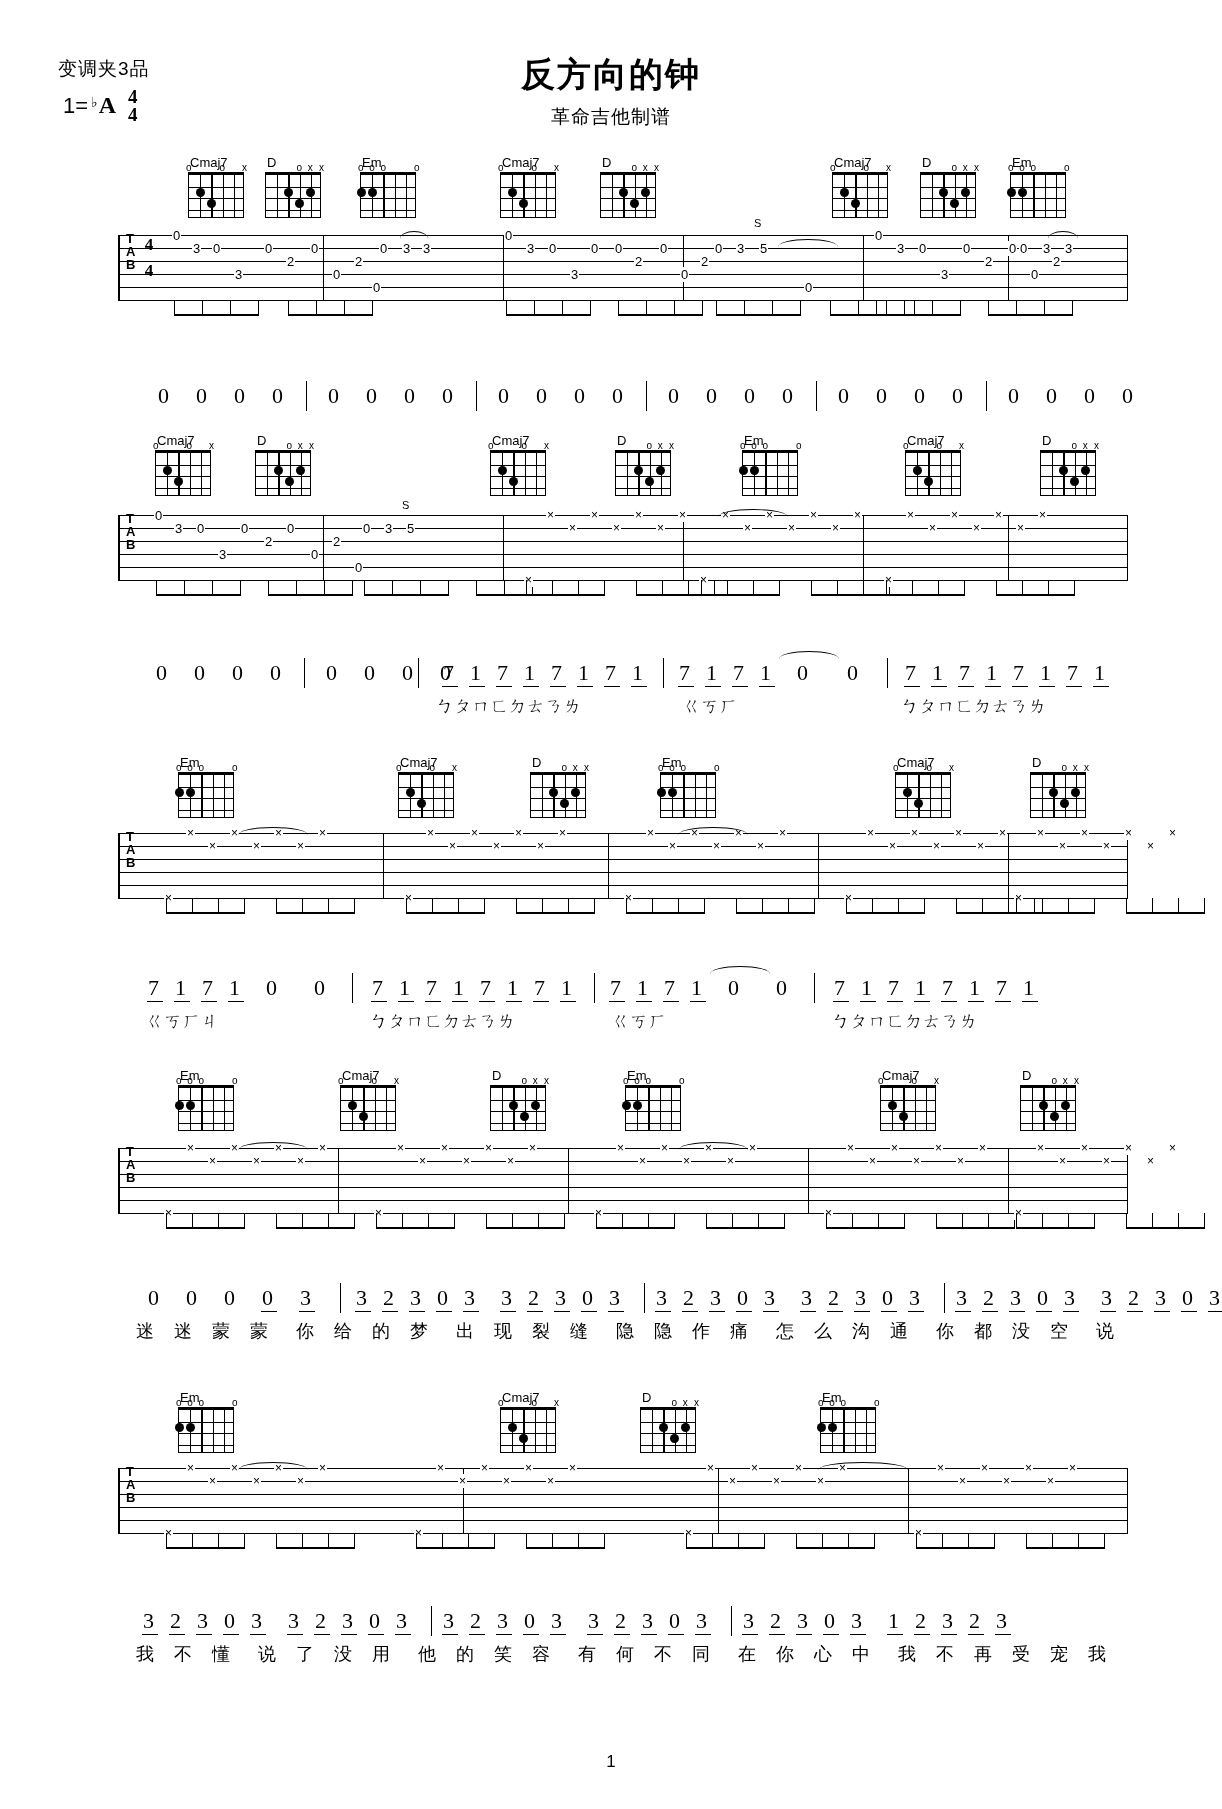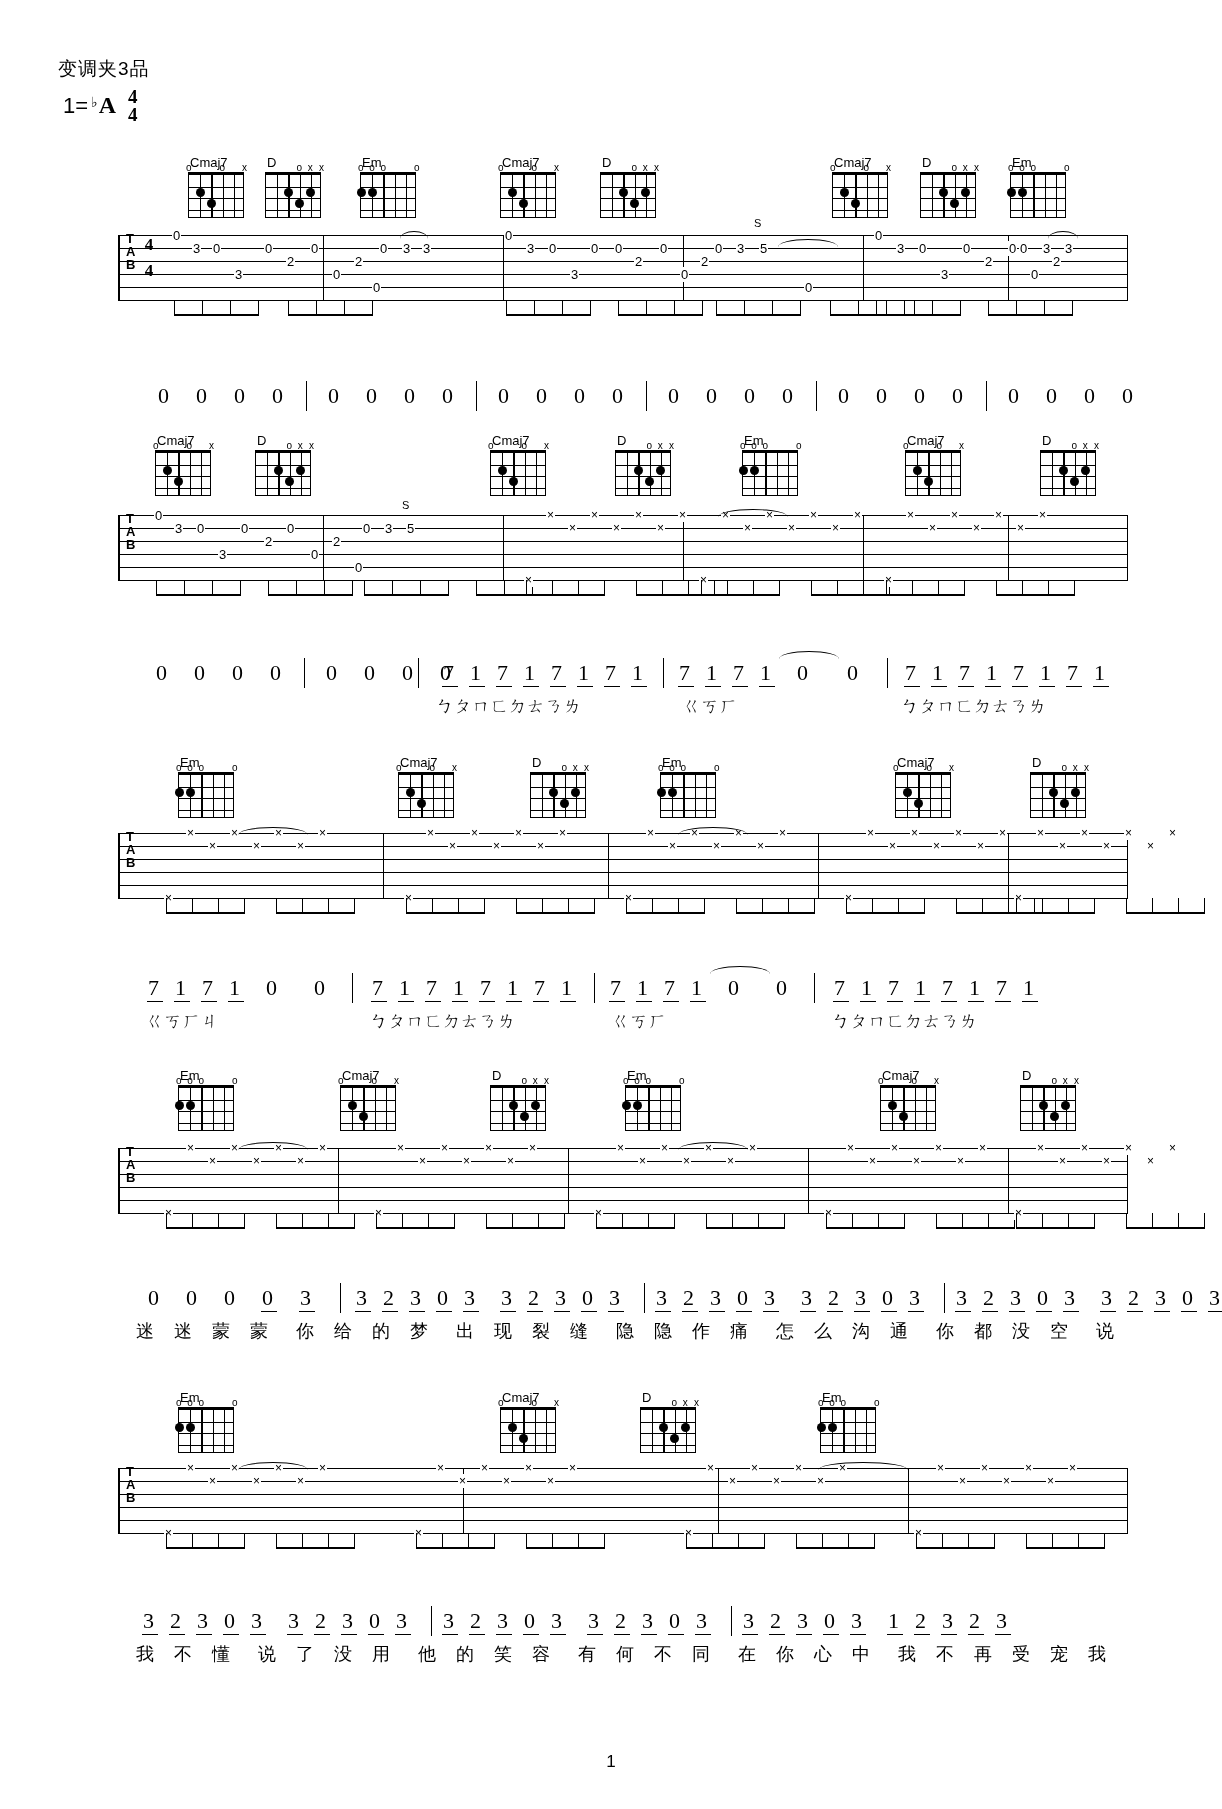--- a/index.html
+++ b/index.html
@@ -57,20 +57,22 @@
   <div class="keysig">
     <span class="eq">1=</span>
     <span class="flat">♭</span>
     <span class="letter">A</span>
   </div>
   <div class="timesig">
     <div>4</div>
     <div>4</div>
   </div>
 
+  <div class="title">反方向的钟</div>
+  <div class="subtitle">革命吉他制谱</div>
   <div class="pageno">1</div>
 
 <div class="chord" style="left: 188px; top: 155px;">
       <div class="cname">Cmaj7</div>
       <div class="grid">
         <div class="v" style="left: 11.2px;"></div>
         <div class="v" style="left: 22.4px;"></div>
         <div class="v" style="left: 33.6px;"></div>
         <div class="v" style="left: 44.8px;"></div>
         <div class="h" style="top: 11.5px;"></div>

